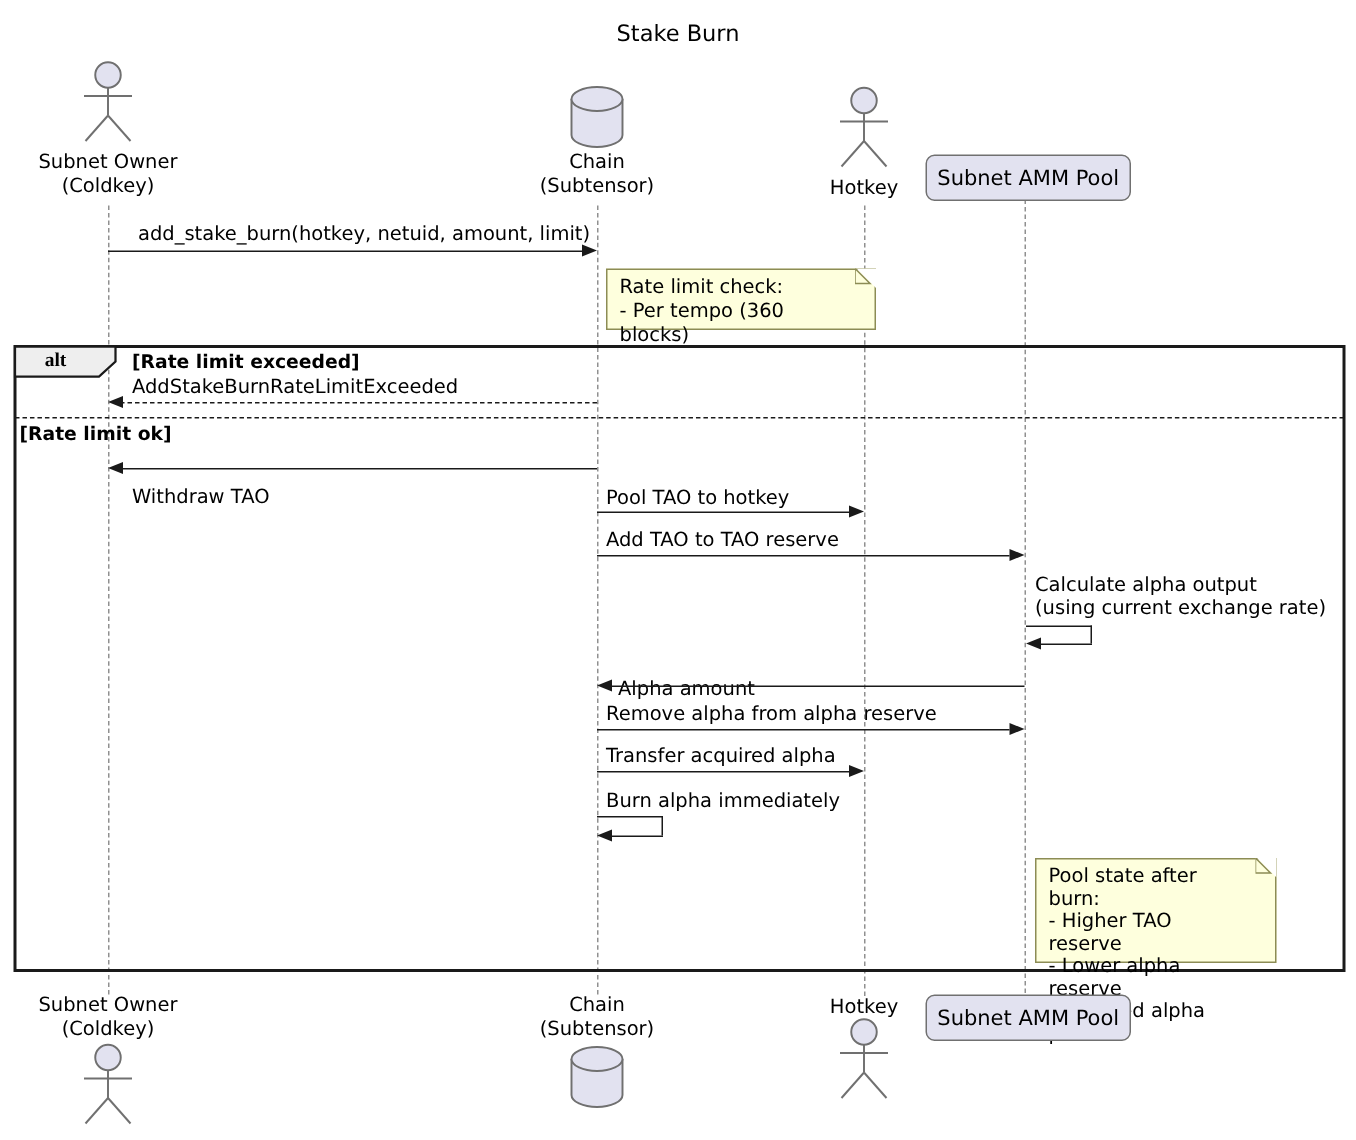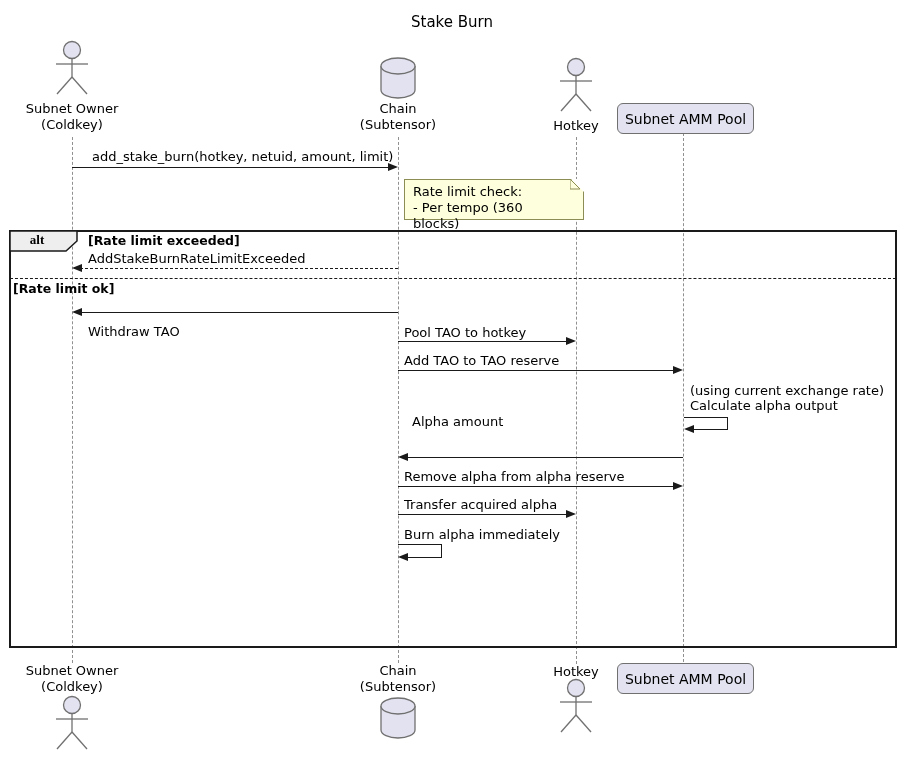--- a/index.html
+++ b/index.html
@@ -123,46 +123,56 @@
 
   <div class="abs msg" style="left:404px;top:325px;">Pool TAO to hotkey</div>
   <div class="abs h-line" style="left:398px;top:341px;width:168px;"></div>
   <div class="abs arr-r" style="left:566px;top:337px;"></div>
 
   <div class="abs msg" style="left:404px;top:353px;">Add TAO to TAO reserve</div>
   <div class="abs h-line" style="left:398px;top:370px;width:275px;"></div>
   <div class="abs arr-r" style="left:673px;top:366px;"></div>
 
   <div class="abs msg" style="left:690px;top:383px;line-height:15px;">
+    <div>Calculate alpha output</div>
     <div>(using current exchange rate)</div>
-    <div>Calculate alpha output</div>
   </div>
   <div class="abs h-line" style="left:684px;top:417px;width:44px;"></div>
   <div class="abs v-line" style="left:727px;top:417px;height:12px;"></div>
   <div class="abs h-line" style="left:694px;top:429px;width:34px;"></div>
   <div class="abs arr-l" style="left:684px;top:425px;"></div>
 
-  <div class="abs msg" style="left:412px;top:414px;">Alpha amount</div>
+  <div class="abs msg" style="left:412px;top:452px;">Alpha amount</div>
   <div class="abs h-line" style="left:406px;top:457px;width:277px;"></div>
   <div class="abs arr-l" style="left:398px;top:453px;"></div>
 
   <div class="abs msg" style="left:404px;top:469px;">Remove alpha from alpha reserve</div>
   <div class="abs h-line" style="left:398px;top:486px;width:275px;"></div>
   <div class="abs arr-r" style="left:673px;top:482px;"></div>
 
   <div class="abs msg" style="left:404px;top:497px;">Transfer acquired alpha</div>
   <div class="abs h-line" style="left:398px;top:514px;width:168px;"></div>
   <div class="abs arr-r" style="left:566px;top:510px;"></div>
 
   <div class="abs msg" style="left:404px;top:527px;">Burn alpha immediately</div>
   <div class="abs h-line" style="left:398px;top:544px;width:44px;"></div>
   <div class="abs v-line" style="left:441px;top:544px;height:13px;"></div>
   <div class="abs h-line" style="left:408px;top:557px;width:34px;"></div>
   <div class="abs arr-l" style="left:398px;top:553px;"></div>
 
+  <div class="abs note" style="left:690px;top:572px;width:161px;height:70px;line-height:15px;">
+    <svg class="fold" width="14" height="14">
+      <polygon points="1,0 14,13 14,0" fill="#ffffff"></polygon>
+      <polygon points="0,0 10,10 0,10" fill="var(--note-fill)" stroke="var(--note-border)" stroke-width="1"></polygon>
+    </svg>
+    <div>Pool state after burn:</div>
+    <div>- Higher TAO reserve</div>
+    <div>- Lower alpha reserve</div>
+    <div>- Updated alpha price</div>
+  </div>
 
   <div class="abs plabel" style="left:2px;top:663px;">
     <div>Subnet Owner</div>
     <div>(Coldkey)</div>
   </div>
   <svg class="abs" style="left:50px;top:695px;" width="44" height="58">
     <circle cx="22" cy="10" r="8.5" fill="var(--participant-fill)" stroke="var(--shape-border)" stroke-width="1.3"></circle>
     <line x1="22" y1="18.5" x2="22" y2="37" stroke="var(--shape-border)" stroke-width="1.3"></line>
     <line x1="6" y1="24" x2="38" y2="24" stroke="var(--shape-border)" stroke-width="1.3"></line>
     <line x1="22" y1="37" x2="7" y2="54" stroke="var(--shape-border)" stroke-width="1.3"></line>

